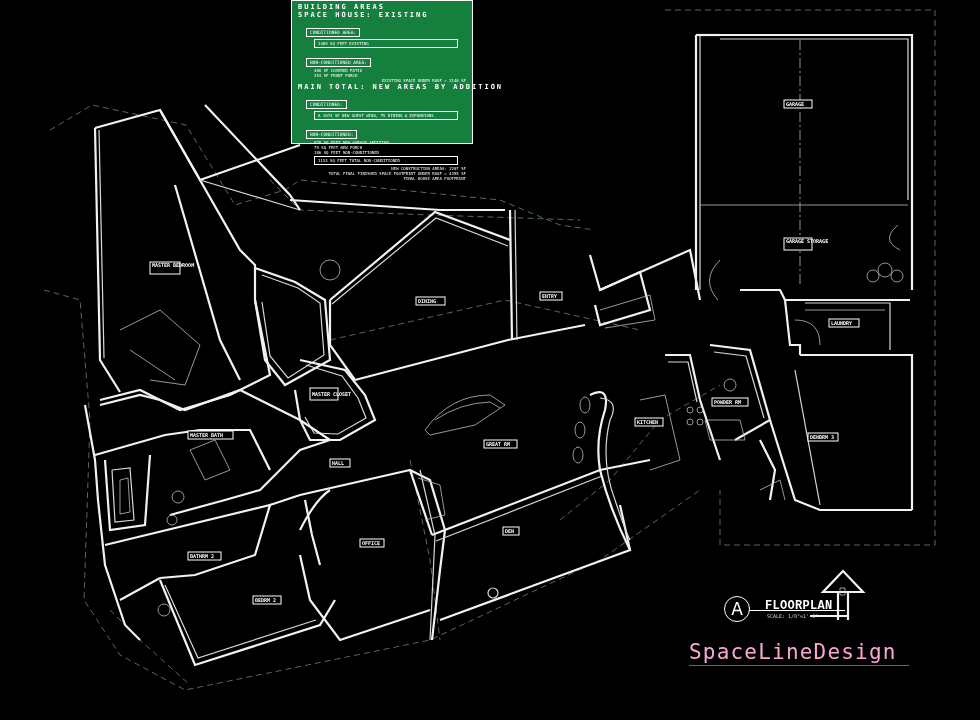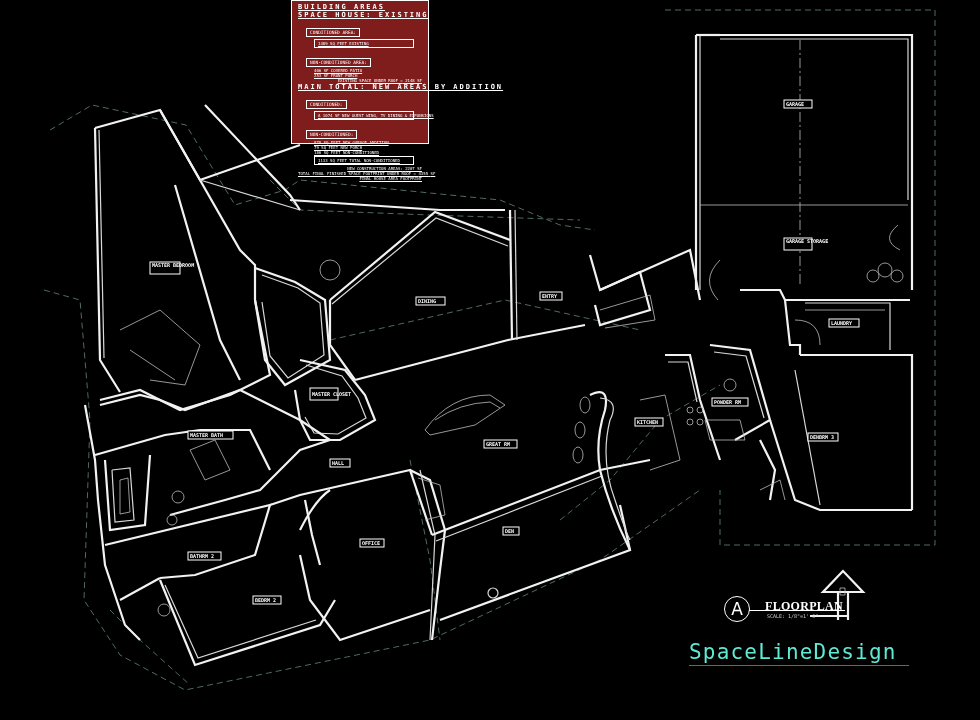--- a/index.html
+++ b/index.html
@@ -4,32 +4,32 @@
 <style>
   html,body{margin:0;padding:0;background:#000;}
   body{width:980px;height:720px;overflow:hidden;position:relative;font-family:"DejaVu Sans Mono",monospace;color:#fff;}
   #plan{position:absolute;left:0;top:0;width:980px;height:720px;}
   .wall{fill:none;stroke:#f2f2f2;stroke-width:2.2;}
   .wall2{fill:none;stroke:#d8d8d8;stroke-width:1.2;}
   .dash{fill:none;stroke:#4f6a66;stroke-width:1;stroke-dasharray:6 4;}
   .thin{fill:none;stroke:#bdbdbd;stroke-width:0.8;}
   .lbl rect{fill:#000;stroke:#fff;stroke-width:1;}
   .lbl text{fill:#fff;font-family:"DejaVu Sans Mono",monospace;font-size:5px;font-weight:bold;}
-  .legend-box{position:absolute;left:291px;top:0;width:138px;height:144px;border:1.5px solid #fff;background:#7f1d1d;box-sizing:border-box;padding:2px 6px;text-decoration:underline;}
+  .legend-box{position:absolute;left:291px;top:0;width:182px;height:144px;border:1.5px solid #fff;background:#15803d;box-sizing:border-box;padding:2px 6px;}
   .legend-box .h{font-size:7px;letter-spacing:2px;font-weight:bold;white-space:nowrap;}
   .legend-box .tag{display:inline-block;border:1px solid #fff;font-size:4.5px;padding:1px 3px;margin:2px 0 0 8px;white-space:nowrap;}
   .legend-box .row{font-size:4px;margin-left:16px;white-space:nowrap;}
   .legend-box .frame{border:1px solid #fff;margin:1px 8px 1px 16px;padding:1px 3px;font-size:4px;white-space:nowrap;}
   .legend-box .right{text-align:right;font-size:4px;white-space:nowrap;}
   .title-block{position:absolute;left:720px;top:566px;width:200px;height:100px;}
   .circle-a{position:absolute;left:4px;top:30px;width:24px;height:24px;border:1.5px solid #fff;border-radius:50%;font-family:"DejaVu Sans",sans-serif;font-size:17px;line-height:24px;text-align:center;}
-  .fp-title{position:absolute;left:45px;top:33px;font-family:Liberation Serif, serif;font-weight:bold;font-size:12px;letter-spacing:0.3px;}
+  .fp-title{position:absolute;left:45px;top:33px;font-family:Liberation Mono, monospace;font-weight:bold;font-size:12px;letter-spacing:0.3px;}
   .fp-scale{position:absolute;left:47px;top:47px;font-size:5px;color:#ccc;}
   .fp-line{position:absolute;left:29px;top:44px;width:96px;height:1px;background:#fff;}
-  .brand{position:absolute;left:689px;top:640px;font-family:"DejaVu Sans Mono",monospace;font-size:21px;letter-spacing:1.2px;color:#5eead4;}
+  .brand{position:absolute;left:689px;top:640px;font-family:"DejaVu Sans Mono",monospace;font-size:21px;letter-spacing:1.2px;color:#f9a8d4;}
   .brand-underline{position:absolute;left:689px;top:665px;width:220px;height:1px;background:#666;}
 </style>
 </head>
 <body>
 
 <svg id="plan" viewBox="0 0 980 720" xmlns="http://www.w3.org/2000/svg">
 
   <g>
     <polyline class="dash" points="50,130 92,105 186,125 235,205 285,190 300,180 500,200 560,225 595,230"></polyline>
     <polyline class="dash" points="44,290 80,300 90,420 84,600 120,655 185,690 430,640 600,560 700,490"></polyline>

